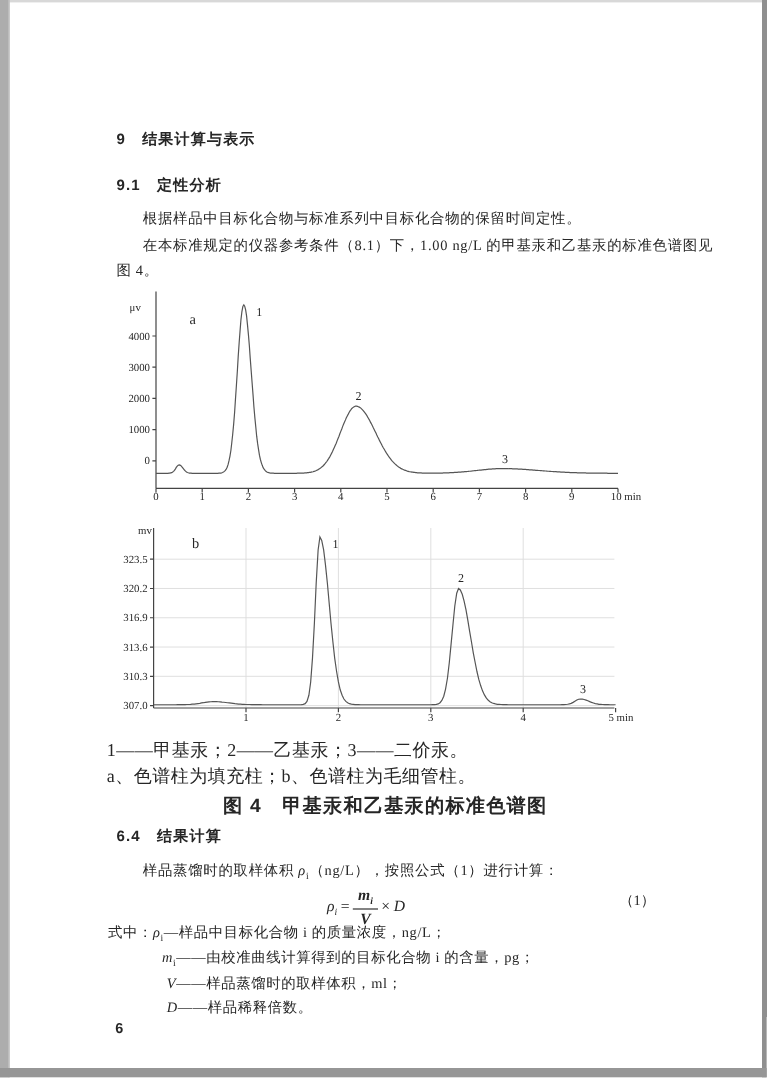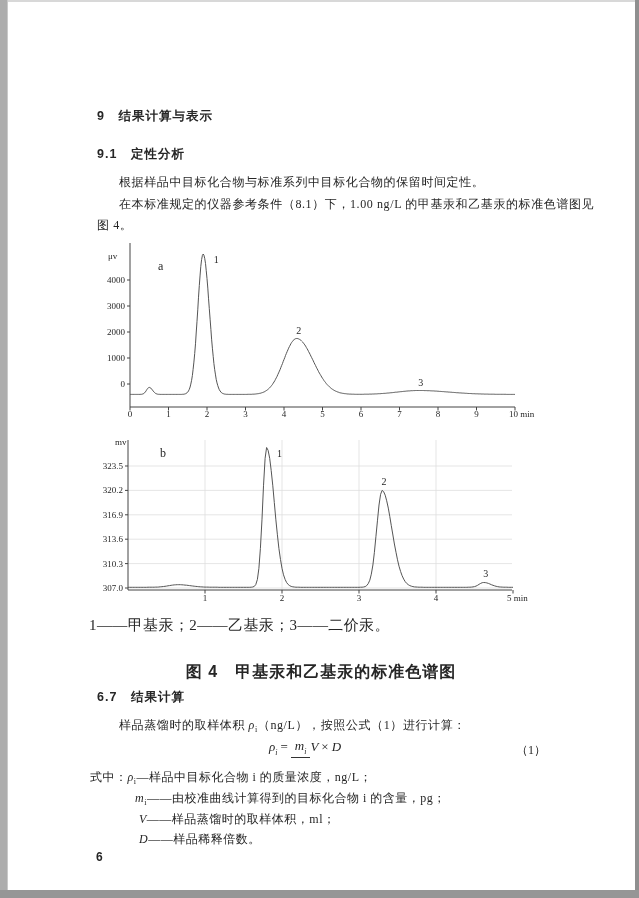--- a/index.html
+++ b/index.html
@@ -21,21 +21,21 @@
   .note{font-size:15px;letter-spacing:0.4px;left:-6px;}
   .figcap{font-family:"Liberation Sans","DejaVu Sans",sans-serif;font-weight:bold;font-size:16px;width:452px;text-align:center;letter-spacing:1px;}
   .chart{position:absolute;left:0;top:0;}
   .chartbox{background:transparent;}
   .def{font-size:12px;letter-spacing:0.5px;}
   .def i, .eq i{font-family:"Liberation Serif","DejaVu Serif",serif;}
   sub{font-size:8px;}
   .eq{width:452px;}
   .eq-inner{position:absolute;left:0;width:420px;text-align:center;font-size:13px;font-style:italic;}
   .eq-inner .eqop{font-style:normal;padding:0 3px;}
-  .frac{display:inline-flex;flex-direction:row;vertical-align:middle;line-height:1.05;}
+  .frac{display:inline-flex;flex-direction:column;vertical-align:middle;line-height:1.05;font-weight:bold;}
   .frac .fnum{border-bottom:1px solid #333;padding:0 4px 1px 4px;}
   .frac .fden{padding-top:1px;}
   .eqno{position:absolute;left:421px;top:9px;font-size:12px;}
   .pagenum{font-size:12px;font-weight:bold;font-family:"Liberation Sans","DejaVu Sans",sans-serif;}
 </style>
 </head>
 <body>
 
 <div class="edge-top"></div>
 <div class="edge-left"></div>
@@ -131,23 +131,24 @@
       <text fill="#262626" font-size="9" font-family="&quot;Liberation Serif&quot;,&quot;DejaVu Serif&quot;,serif" x="412" y="169" text-anchor="start">5 min</text>
       <text fill="#262626" font-size="9" font-family="&quot;Liberation Serif&quot;,&quot;DejaVu Serif&quot;,serif" x="20" y="13" text-anchor="start">mv</text>
       <text fill="#262626" font-size="12" font-family="&quot;Liberation Serif&quot;,&quot;DejaVu Serif&quot;,serif" x="65" y="25">b</text>
       <polyline points="33.0,155.3 34.5,155.3 36.1,155.3 37.6,155.3 39.2,155.3 40.7,155.3 42.2,155.3 43.8,155.3 45.3,155.3 46.9,155.3 48.4,155.3 49.9,155.3 51.5,155.3 53.0,155.2 54.6,155.2 56.1,155.2 57.6,155.2 59.2,155.2 60.7,155.1 62.3,155.1 63.8,155.0 65.3,154.8 66.9,154.7 68.4,154.5 70.0,154.3 71.5,154.1 73.0,153.8 74.6,153.6 76.1,153.3 77.7,153.1 79.2,152.9 80.7,152.8 82.3,152.7 83.8,152.7 85.4,152.7 86.9,152.8 88.4,152.9 90.0,153.1 91.5,153.2 93.1,153.4 94.6,153.6 96.1,153.8 97.7,154.0 99.2,154.2 100.8,154.4 102.3,154.5 103.8,154.7 105.4,154.8 106.9,154.9 108.5,155.0 110.0,155.1 111.5,155.1 113.1,155.1 114.6,155.2 116.2,155.2 117.7,155.2 119.2,155.2 120.8,155.2 122.3,155.2 123.9,155.3 125.4,155.3 126.9,155.3 128.5,155.3 130.0,155.3 131.6,155.3 133.1,155.3 134.6,155.3 136.2,155.3 137.7,155.3 139.3,155.3 140.8,155.3 142.3,155.3 143.9,155.3 145.4,155.3 147.0,155.3 148.5,155.3 150.0,155.3 151.6,155.3 153.1,155.3 154.7,155.3 156.2,155.2 157.7,155.0 159.3,154.4 160.8,152.5 162.4,147.4 163.9,136.3 165.4,116.4 167.0,87.2 168.5,53.8 170.1,26.3 171.6,15.5 173.1,18.3 174.7,26.3 176.2,38.5 177.8,53.8 179.3,70.5 180.8,87.2 182.4,102.8 183.9,116.4 185.5,127.6 187.0,136.3 188.5,142.8 190.1,147.4 191.6,150.5 193.2,152.5 194.7,153.7 196.2,154.4 197.8,154.8 199.3,155.0 200.9,155.2 202.4,155.2 203.9,155.2 205.5,155.3 207.0,155.3 208.6,155.3 210.1,155.3 211.6,155.3 213.2,155.3 214.7,155.3 216.3,155.3 217.8,155.3 219.3,155.3 220.9,155.3 222.4,155.3 224.0,155.3 225.5,155.3 227.0,155.3 228.6,155.3 230.1,155.3 231.7,155.3 233.2,155.3 234.7,155.3 236.3,155.3 237.8,155.3 239.4,155.3 240.9,155.3 242.4,155.3 244.0,155.3 245.5,155.3 247.1,155.3 248.6,155.3 250.1,155.3 251.7,155.3 253.2,155.3 254.8,155.3 256.3,155.3 257.8,155.3 259.4,155.3 260.9,155.3 262.5,155.3 264.0,155.3 265.5,155.2 267.1,155.2 268.6,155.0 270.2,154.6 271.7,153.6 273.2,151.7 274.8,148.2 276.3,142.2 277.9,133.0 279.4,120.3 280.9,104.8 282.5,88.2 284.0,73.0 285.6,62.3 287.1,58.4 288.6,59.6 290.2,63.2 291.7,68.8 293.3,76.1 294.8,84.6 296.3,93.7 297.9,103.0 299.4,112.0 301.0,120.3 302.5,127.8 304.0,134.2 305.6,139.5 307.1,143.7 308.7,147.1 310.2,149.6 311.7,151.4 313.3,152.7 314.8,153.6 316.4,154.2 317.9,154.6 319.4,154.9 321.0,155.0 322.5,155.1 324.1,155.2 325.6,155.2 327.1,155.2 328.7,155.3 330.2,155.3 331.8,155.3 333.3,155.3 334.8,155.3 336.4,155.3 337.9,155.3 339.5,155.3 341.0,155.3 342.5,155.3 344.1,155.3 345.6,155.3 347.2,155.3 348.7,155.3 350.2,155.3 351.8,155.3 353.3,155.3 354.9,155.3 356.4,155.3 357.9,155.3 359.5,155.3 361.0,155.3 362.6,155.3 364.1,155.3 365.6,155.3 367.2,155.3 368.7,155.3 370.3,155.3 371.8,155.3 373.3,155.2 374.9,155.2 376.4,155.1 378.0,154.9 379.5,154.6 381.0,154.1 382.6,153.3 384.1,152.3 385.7,151.4 387.2,150.7 388.7,150.5 390.3,150.6 391.8,150.9 393.4,151.4 394.9,152.0 396.4,152.7 398.0,153.3 399.5,153.8 401.1,154.3 402.6,154.6 404.1,154.9 405.7,155.0 407.2,155.1 408.8,155.2 410.3,155.2 411.8,155.2 413.4,155.3 414.9,155.3 416.5,155.3 418.0,155.3" fill="none" stroke="#555555" stroke-width="1"></polyline>
       <text fill="#262626" font-size="10" font-family="&quot;Liberation Serif&quot;,&quot;DejaVu Serif&quot;,serif" x="184.6" y="24.51400000000001" text-anchor="middle">1</text>
       <text fill="#262626" font-size="10" font-family="&quot;Liberation Serif&quot;,&quot;DejaVu Serif&quot;,serif" x="289.1" y="53.39920000000008" text-anchor="middle">2</text>
       <text fill="#262626" font-size="10" font-family="&quot;Liberation Serif&quot;,&quot;DejaVu Serif&quot;,serif" x="390.74" y="145.4545" text-anchor="middle">3</text>
     </svg>
 
   <p class="note" style="top:584px">1——甲基汞；2——乙基汞；3——二价汞。</p>
+  <p class="note" style="top:606px">a、色谱柱为填充柱；b、色谱柱为毛细管柱。</p>
   <p class="figcap" style="top:630px;left:0">图 4　甲基汞和乙基汞的标准色谱图</p>
 
-  <h3 class="h" style="top:657px;left:2px">6.7　结果计算</h3>
+  <h3 class="h" style="top:657px;left:2px">6.4　结果计算</h3>
 
   <p class="body" style="top:685px;left:24px"><span>样品蒸馏时的取样体积 </span><i>ρ</i><sub>i</sub><span>（ng/L），按照公式（1）进行计算：</span></p>
 
   <div class="eq" style="top:701px;height:36px">
     <span class="eq-inner" style="top:6px"><i>ρ</i><sub>i</sub><span class="eqop">=</span><span class="frac">
           <span class="fnum"><i>m</i><sub>i</sub></span>
           <span class="fden"><i>V</i></span>
         </span><span class="eqop">×</span><i>D</i></span>
     <span class="eqno">（1）</span>
   </div>

